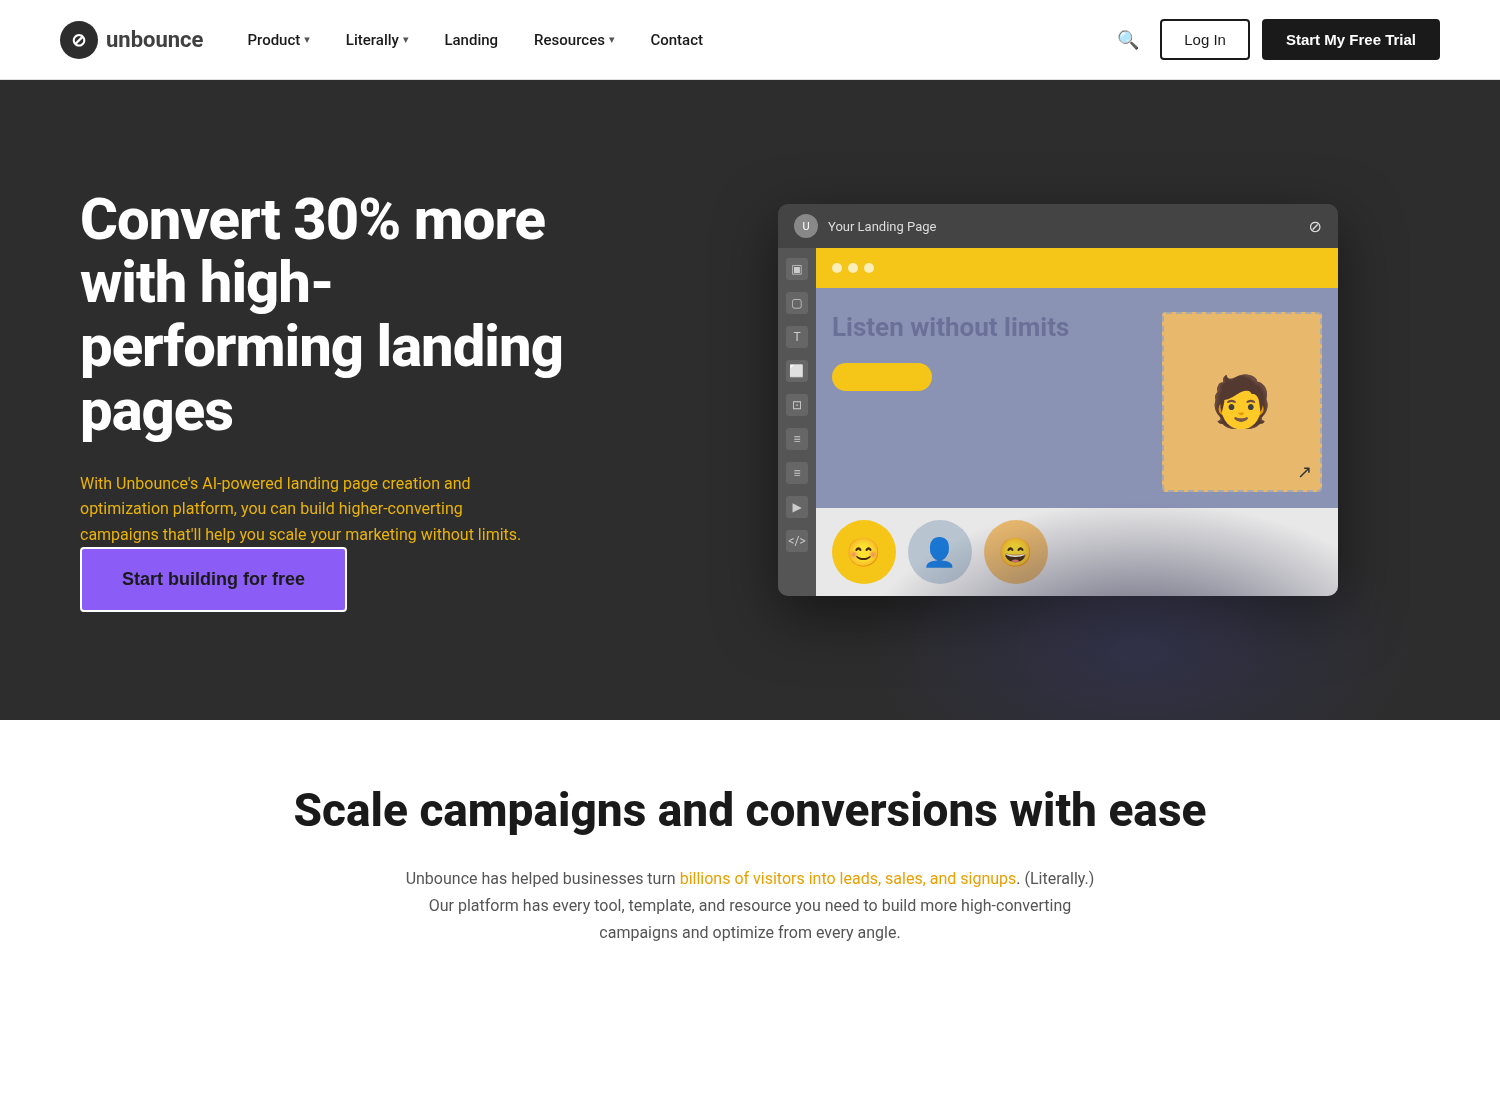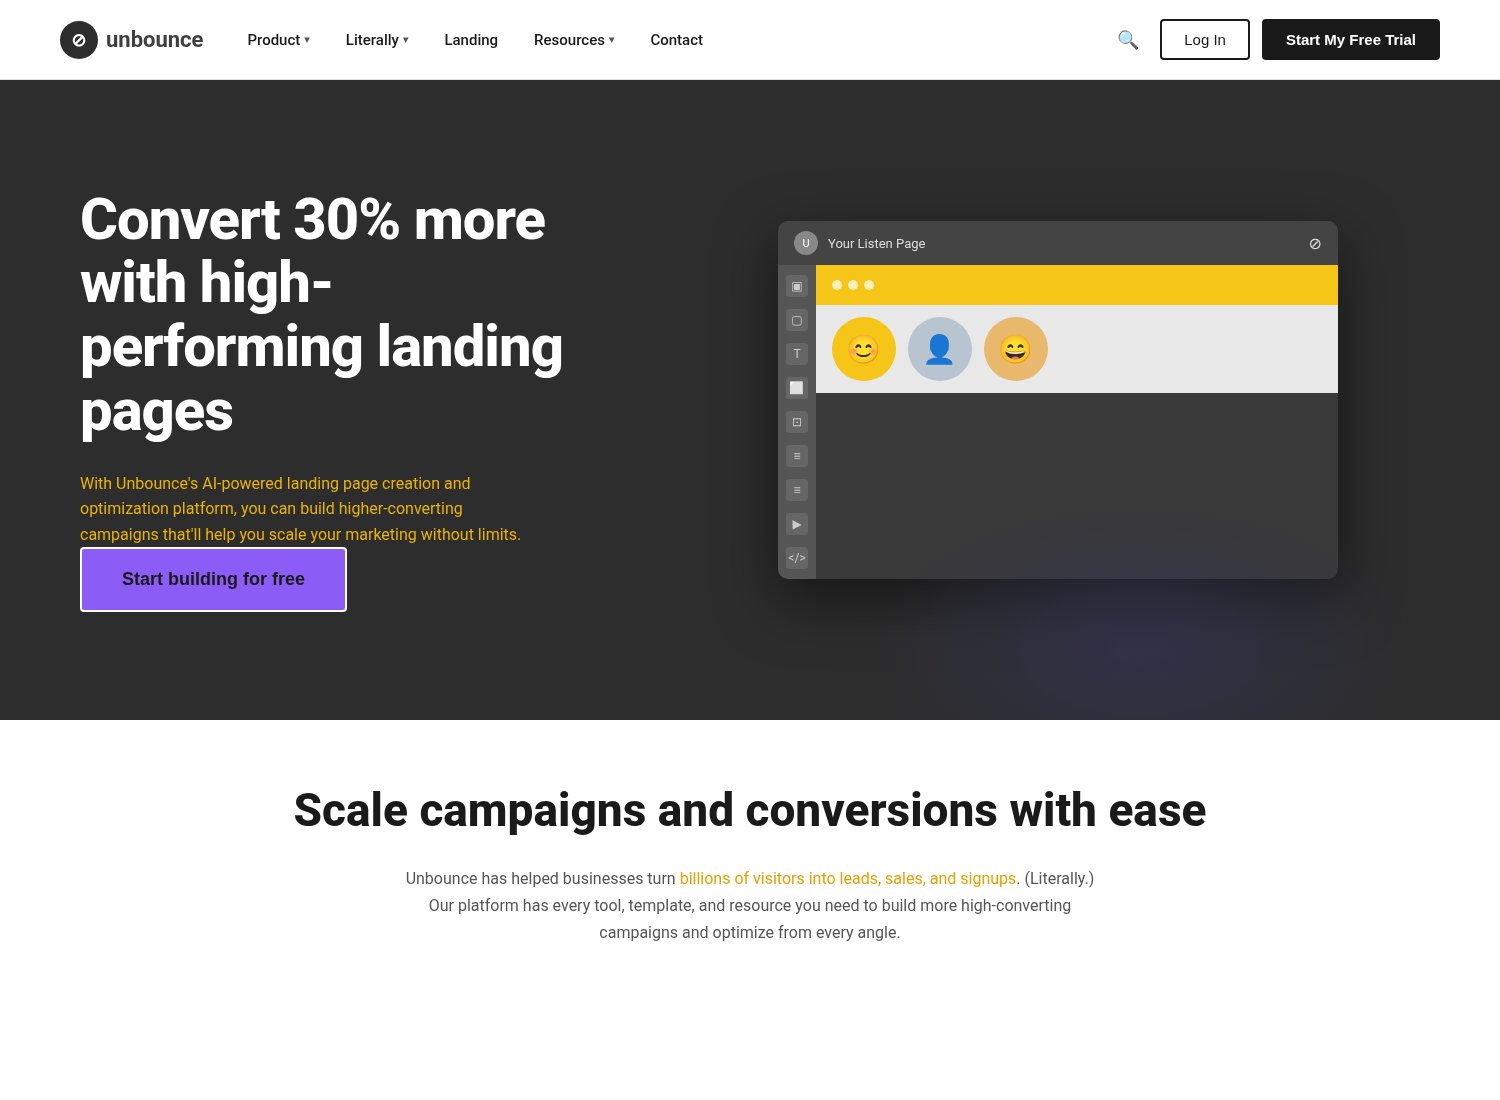--- a/index.html
+++ b/index.html
@@ -238,21 +238,21 @@
     <p class="hero-subtext">With Unbounce's AI-powered landing page creation and optimization platform, you can build higher-converting campaigns that'll help you scale your marketing without limits.</p>
     <button class="btn-start-free">Start building for free</button>
   </div>
 
   <div class="hero-right">
     <div class="mockup-window">
 
       <div class="mockup-titlebar">
         <div class="titlebar-left">
           <div class="avatar-sm">U</div>
-          <span class="titlebar-title">Your Listen Page</span>
+          <span class="titlebar-title">Your Landing Page</span>
         </div>
         <span class="titlebar-icon">⊘</span>
       </div>
 
       <div class="mockup-body">
 
         <div class="mockup-sidebar">
           <div class="sidebar-tool">▣</div>
           <div class="sidebar-tool">▢</div>
           <div class="sidebar-tool">T</div>
@@ -265,20 +265,30 @@
         </div>
 
         <div class="mockup-content">
 
           <div class="lp-hero-area">
             <div class="dot"></div>
             <div class="dot"></div>
             <div class="dot"></div>
           </div>
 
+          <div class="lp-main">
+            <div class="lp-text-area">
+              <div class="lp-headline">Listen without limits</div>
+              <div class="lp-cta"></div>
+            </div>
+            <div class="lp-image-area">
+              <span class="lp-image-placeholder">🧑</span>
+              <span class="lp-cursor">↗</span>
+            </div>
+          </div>
 
           <div class="lp-bottom">
             <div class="person-circle pc1">😊</div>
             <div class="person-circle pc2">👤</div>
             <div class="person-circle pc3">😄</div>
           </div>
         </div>
       </div>
     </div>
   </div>

